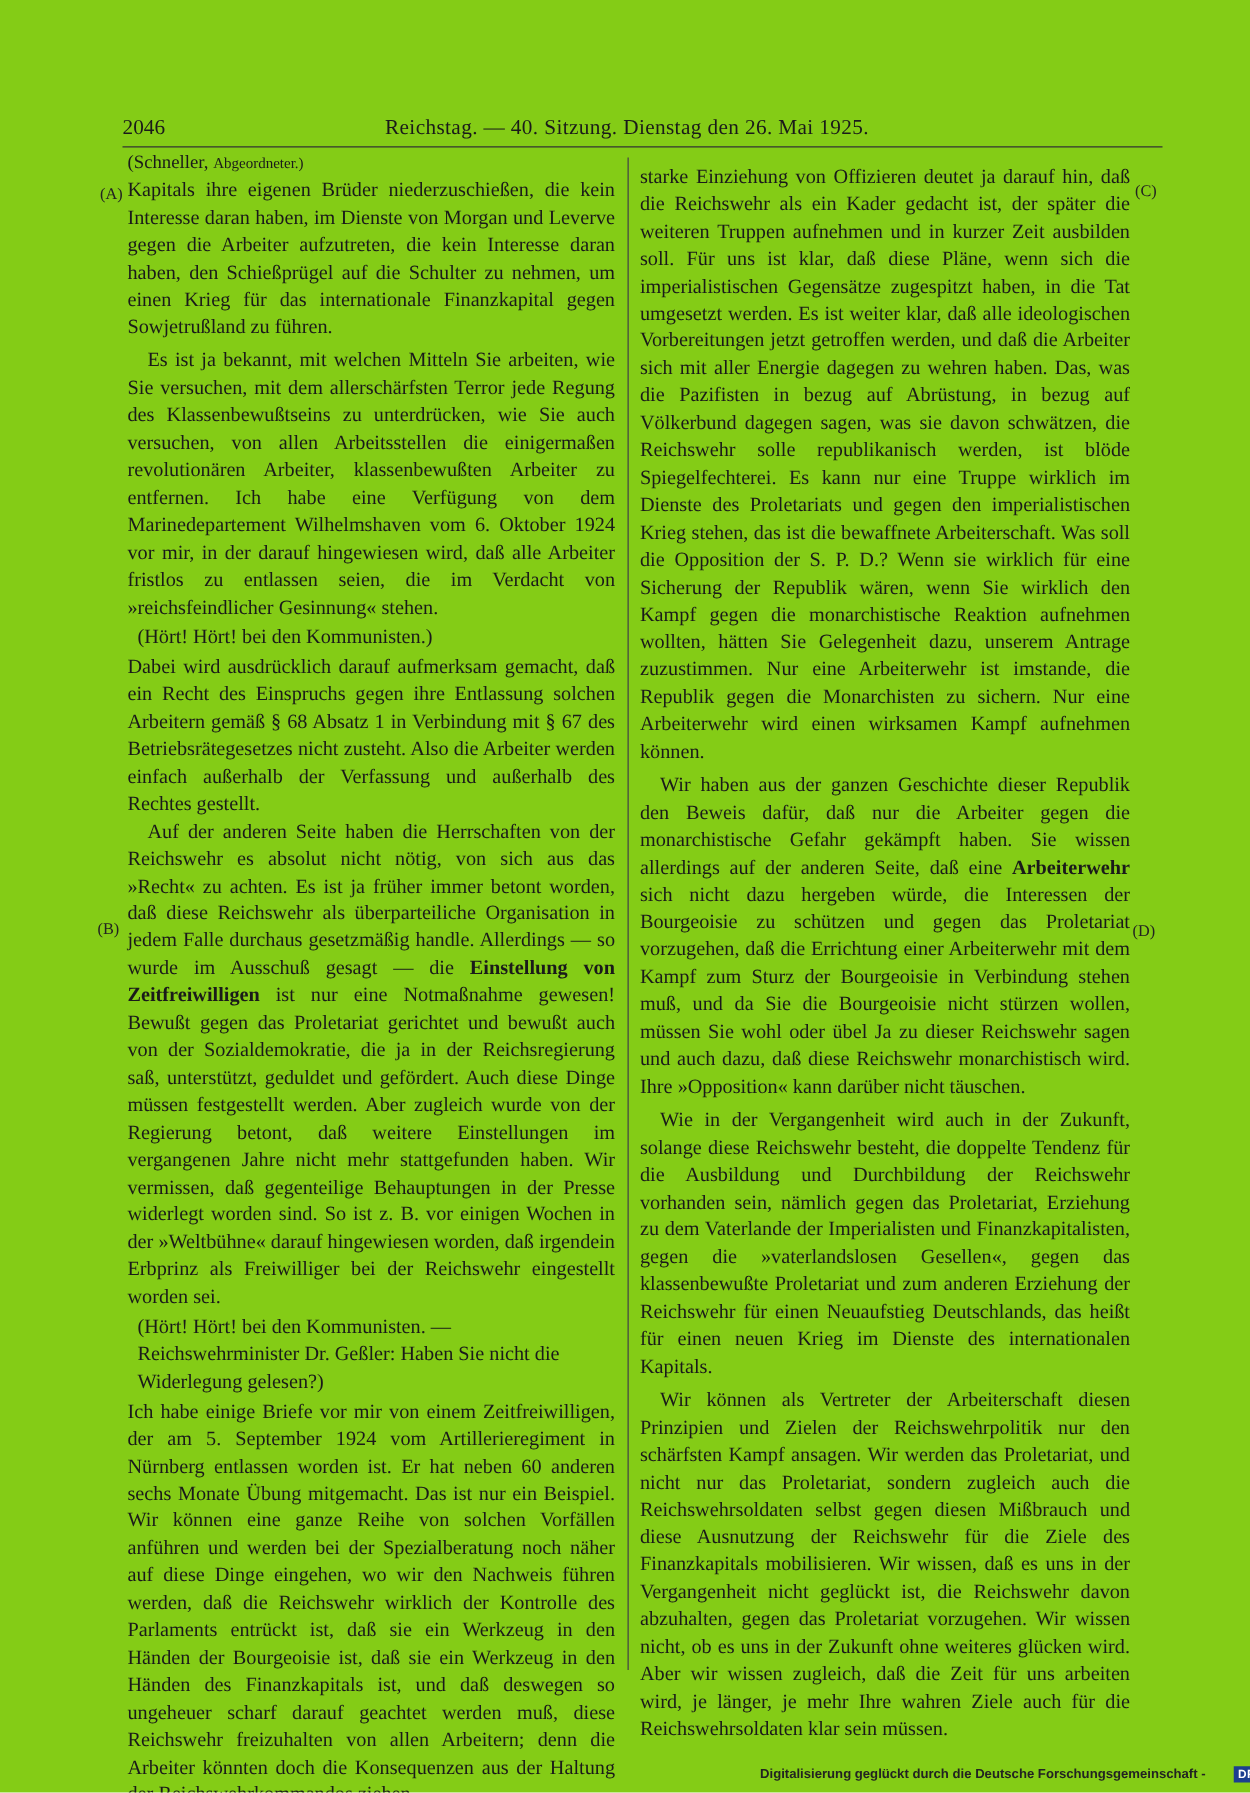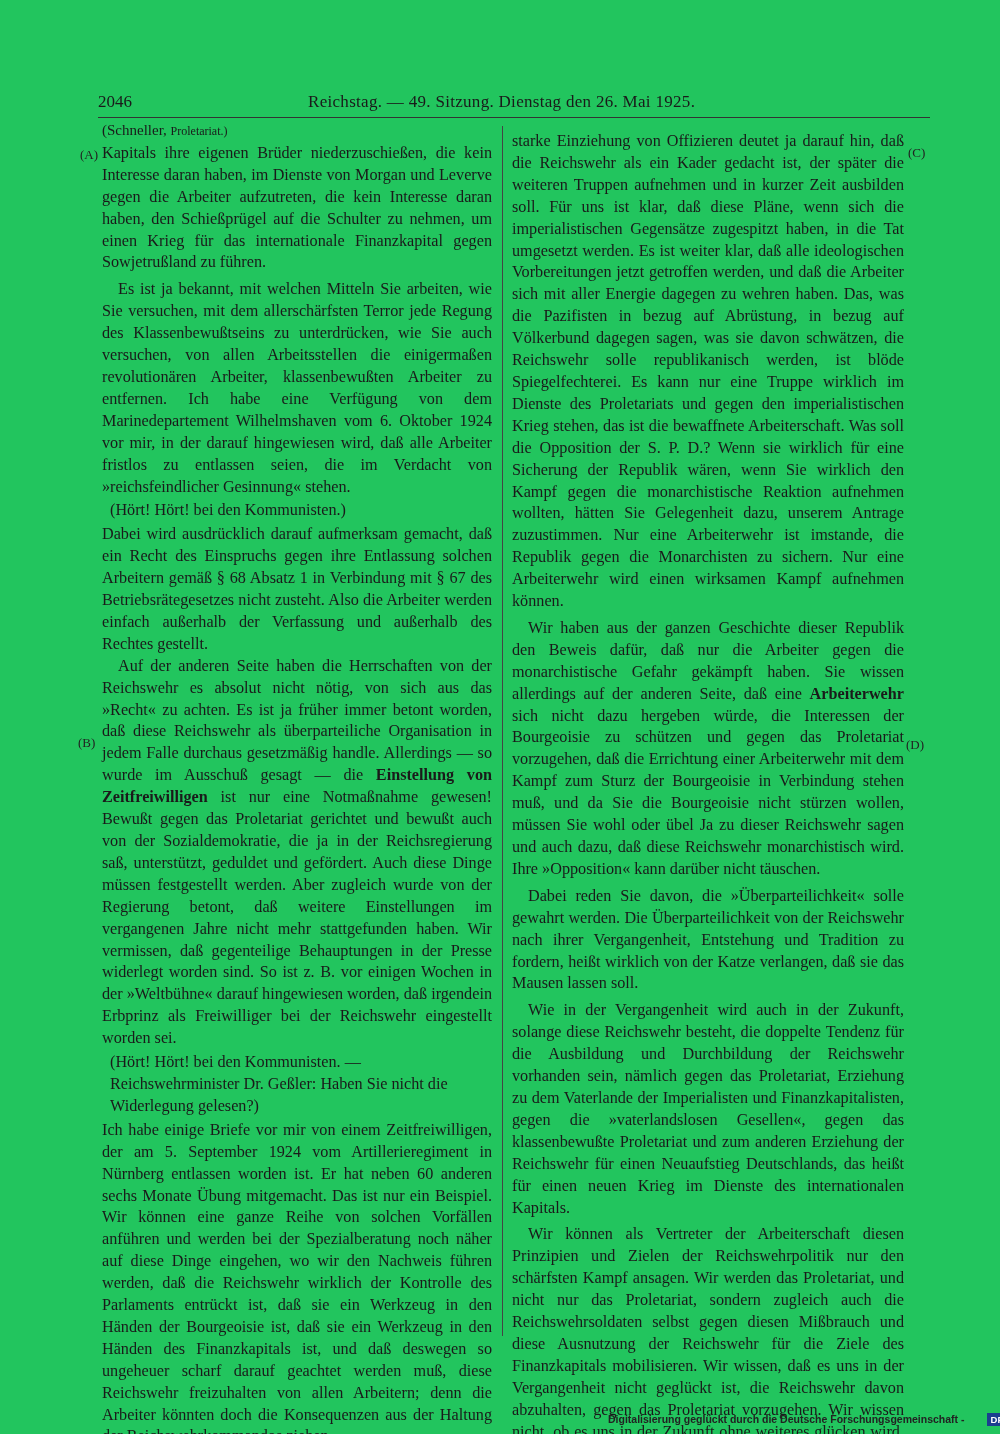--- a/index.html
+++ b/index.html
@@ -1,18 +1,18 @@
 <!DOCTYPE html>
 <html><head>
 <meta charset="utf-8">
 <style>
   html, body { margin: 0; padding: 0; background: #ffffff; }
   body { width: 1000px; height: 1434px; position: relative; overflow: hidden;
          font-family: "DejaVu Serif", serif; color: #1a1a1a; }
-  .page { position: absolute; left: 0; top: 0; width: 1000px; height: 1434px; background: #22c55e; }
+  .page { position: absolute; left: 0; top: 0; width: 1000px; height: 1434px; background: #84cc16; }
   .header { position: absolute; left: 98px; top: 92px; width: 832px; height: 24px;
             font-family: "Liberation Serif", serif; font-size: 17px; color: #1a1a1a; }
   .header .pno { position: absolute; left: 0; top: 0; }
   .header .title { position: absolute; left: 210px; top: 0; letter-spacing: 0.3px; }
   .hrule { position: absolute; left: 98px; top: 117px; width: 832px; height: 0; border-top: 1.5px solid #333; }
   .vrule { position: absolute; left: 502px; top: 126px; width: 0; height: 1210px; border-left: 1.3px solid #444; }
   .col { position: absolute; top: 120px; width: 390px;
          font-family: "Liberation Serif", serif; font-size: 16.2px; line-height: 21.9px;
          text-align: justify; }
   .col.left { left: 102px; }
@@ -31,34 +31,34 @@
   .dfg { display: inline-block; background: #1b3f8f; color: #fff; font-size: 9.5px; font-weight: bold;
          padding: 1px 3px; margin-left: 20px; letter-spacing: 0.3px; vertical-align: 0px; }
 </style>
 </head>
 <body>
 
 <div class="page">
 
   <div class="header">
     <span class="pno">2046</span>
-    <span class="title">Reichstag. — 49. Sitzung. Dienstag den 26. Mai 1925.</span>
+    <span class="title">Reichstag. — 40. Sitzung. Dienstag den 26. Mai 1925.</span>
   </div>
   <div class="hrule"></div>
   <div class="vrule"></div>
 
   <span class="marker" style="left:80px; top:147px;">(A)</span>
   <span class="marker" style="left:78px; top:735px;">(B)</span>
   <span class="marker" style="left:908px; top:145px;">(C)</span>
   <span class="marker" style="left:906px; top:737px;">(D)</span>
 
   <div class="col left">
     <div class="speaker">
       <b>(Schneller,</b>
-      <span class="role">Proletariat.)</span>
+      <span class="role">Abgeordneter.)</span>
     </div>
     <p class="noindent">Kapitals ihre eigenen Brüder niederzuschießen, die kein Interesse daran haben, im Dienste von Morgan und Leverve gegen die Arbeiter aufzutreten, die kein Interesse daran haben, den Schießprügel auf die Schulter zu nehmen, um einen Krieg für das internationale Finanzkapital gegen Sowjetrußland zu führen.</p>
     <p class="gap">Es ist ja bekannt, mit welchen Mitteln Sie arbeiten, wie Sie versuchen, mit dem allerschärfsten Terror jede Regung des Klassenbewußtseins zu unterdrücken, wie Sie auch versuchen, von allen Arbeitsstellen die einigermaßen revolutionären Arbeiter, klassenbewußten Arbeiter zu entfernen. Ich habe eine Verfügung von dem Marinedepartement Wilhelmshaven vom 6. Oktober 1924 vor mir, in der darauf hingewiesen wird, daß alle Arbeiter fristlos zu entlassen seien, die im Verdacht von »reichsfeindlicher Gesinnung« stehen.</p>
     <p class="interject">(Hört! Hört! bei den Kommunisten.)</p>
     <p class="noindent">Dabei wird ausdrücklich darauf aufmerksam gemacht, daß ein Recht des Einspruchs gegen ihre Entlassung solchen Arbeitern gemäß § 68 Absatz 1 in Verbindung mit § 67 des Betriebsrätegesetzes nicht zusteht. Also die Arbeiter werden einfach außerhalb der Verfassung und außerhalb des Rechtes gestellt.</p>
     <p>
       <span>Auf der anderen Seite haben die Herrschaften von der Reichswehr es absolut nicht nötig, von sich aus das »Recht« zu achten. Es ist ja früher immer betont worden, daß diese Reichswehr als überparteiliche Organisation in jedem Falle durchaus gesetzmäßig handle. Allerdings — so wurde im Ausschuß gesagt — die</span>
       <b class="em">Einstellung von Zeitfreiwilligen</b>
       <span>ist nur eine Notmaßnahme gewesen! Bewußt gegen das Proletariat gerichtet und bewußt auch von der Sozialdemokratie, die ja in der Reichsregierung saß, unterstützt, geduldet und gefördert. Auch diese Dinge müssen festgestellt werden. Aber zugleich wurde von der Regierung betont, daß weitere Einstellungen im vergangenen Jahre nicht mehr stattgefunden haben. Wir vermissen, daß gegenteilige Behauptungen in der Presse widerlegt worden sind. So ist z. B. vor einigen Wochen in der »Weltbühne« darauf hingewiesen worden, daß irgendein Erbprinz als Freiwilliger bei der Reichswehr eingestellt worden sei.</span>
     </p>
@@ -67,21 +67,20 @@
 
   </div>
 
   <div class="col right">
     <p class="noindent">starke Einziehung von Offizieren deutet ja darauf hin, daß die Reichswehr als ein Kader gedacht ist, der später die weiteren Truppen aufnehmen und in kurzer Zeit ausbilden soll. Für uns ist klar, daß diese Pläne, wenn sich die imperialistischen Gegensätze zugespitzt haben, in die Tat umgesetzt werden. Es ist weiter klar, daß alle ideologischen Vorbereitungen jetzt getroffen werden, und daß die Arbeiter sich mit aller Energie dagegen zu wehren haben. Das, was die Pazifisten in bezug auf Abrüstung, in bezug auf Völkerbund dagegen sagen, was sie davon schwätzen, die Reichswehr solle republikanisch werden, ist blöde Spiegelfechterei. Es kann nur eine Truppe wirklich im Dienste des Proletariats und gegen den imperialistischen Krieg stehen, das ist die bewaffnete Arbeiterschaft. Was soll die Opposition der S. P. D.? Wenn sie wirklich für eine Sicherung der Republik wären, wenn Sie wirklich den Kampf gegen die monarchistische Reaktion aufnehmen wollten, hätten Sie Gelegenheit dazu, unserem Antrage zuzustimmen. Nur eine Arbeiterwehr ist imstande, die Republik gegen die Monarchisten zu sichern. Nur eine Arbeiterwehr wird einen wirksamen Kampf aufnehmen können.</p>
     <p class="gap">
       <span>Wir haben aus der ganzen Geschichte dieser Republik den Beweis dafür, daß nur die Arbeiter gegen die monarchistische Gefahr gekämpft haben. Sie wissen allerdings auf der anderen Seite, daß eine</span>
       <b class="em">Arbeiterwehr</b>
       <span>sich nicht dazu hergeben würde, die Interessen der Bourgeoisie zu schützen und gegen das Proletariat vorzugehen, daß die Errichtung einer Arbeiterwehr mit dem Kampf zum Sturz der Bourgeoisie in Verbindung stehen muß, und da Sie die Bourgeoisie nicht stürzen wollen, müssen Sie wohl oder übel Ja zu dieser Reichswehr sagen und auch dazu, daß diese Reichswehr monarchistisch wird. Ihre »Opposition« kann darüber nicht täuschen.</span>
     </p>
-    <p class="gap">Dabei reden Sie davon, die »Überparteilichkeit« solle gewahrt werden. Die Überparteilichkeit von der Reichswehr nach ihrer Vergangenheit, Entstehung und Tradition zu fordern, heißt wirklich von der Katze verlangen, daß sie das Mausen lassen soll.</p>
     <p class="gap">Wie in der Vergangenheit wird auch in der Zukunft, solange diese Reichswehr besteht, die doppelte Tendenz für die Ausbildung und Durchbildung der Reichswehr vorhanden sein, nämlich gegen das Proletariat, Erziehung zu dem Vaterlande der Imperialisten und Finanzkapitalisten, gegen die »vaterlandslosen Gesellen«, gegen das klassenbewußte Proletariat und zum anderen Erziehung der Reichswehr für einen Neuaufstieg Deutschlands, das heißt für einen neuen Krieg im Dienste des internationalen Kapitals.</p>
     <p class="gap">Wir können als Vertreter der Arbeiterschaft diesen Prinzipien und Zielen der Reichswehrpolitik nur den schärfsten Kampf ansagen. Wir werden das Proletariat, und nicht nur das Proletariat, sondern zugleich auch die Reichswehrsoldaten selbst gegen diesen Mißbrauch und diese Ausnutzung der Reichswehr für die Ziele des Finanzkapitals mobilisieren. Wir wissen, daß es uns in der Vergangenheit nicht geglückt ist, die Reichswehr davon abzuhalten, gegen das Proletariat vorzugehen. Wir wissen nicht, ob es uns in der Zukunft ohne weiteres glücken wird. Aber wir wissen zugleich, daß die Zeit für uns arbeiten wird, je länger, je mehr Ihre wahren Ziele auch für die Reichswehrsoldaten klar sein müssen.</p>
   </div>
 
   <div class="footer">
     <span>Digitalisierung geglückt durch die Deutsche Forschungsgemeinschaft -</span>
     <span class="dfg">DFG</span>
   </div>
 </div>
 

